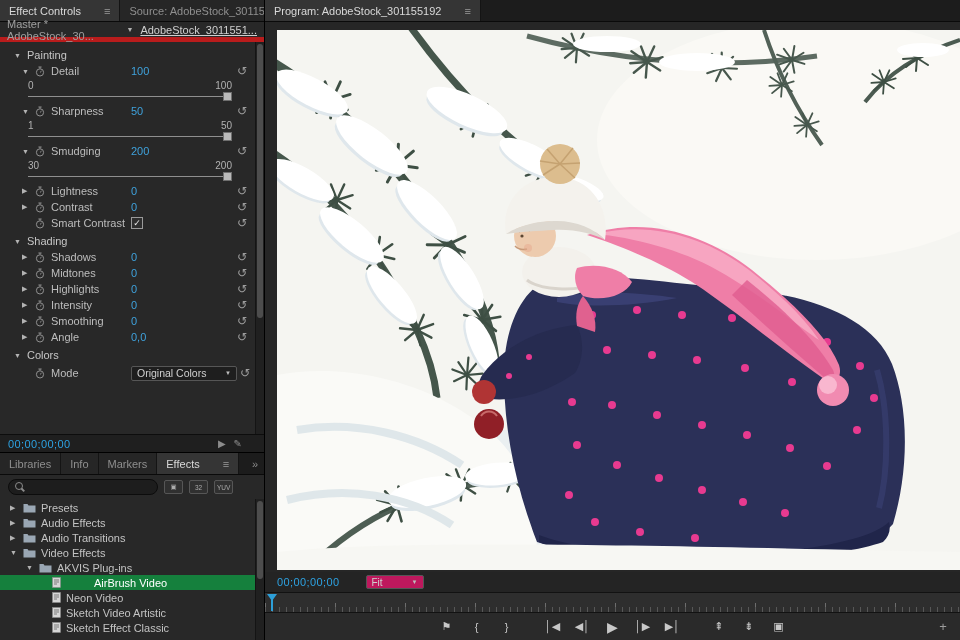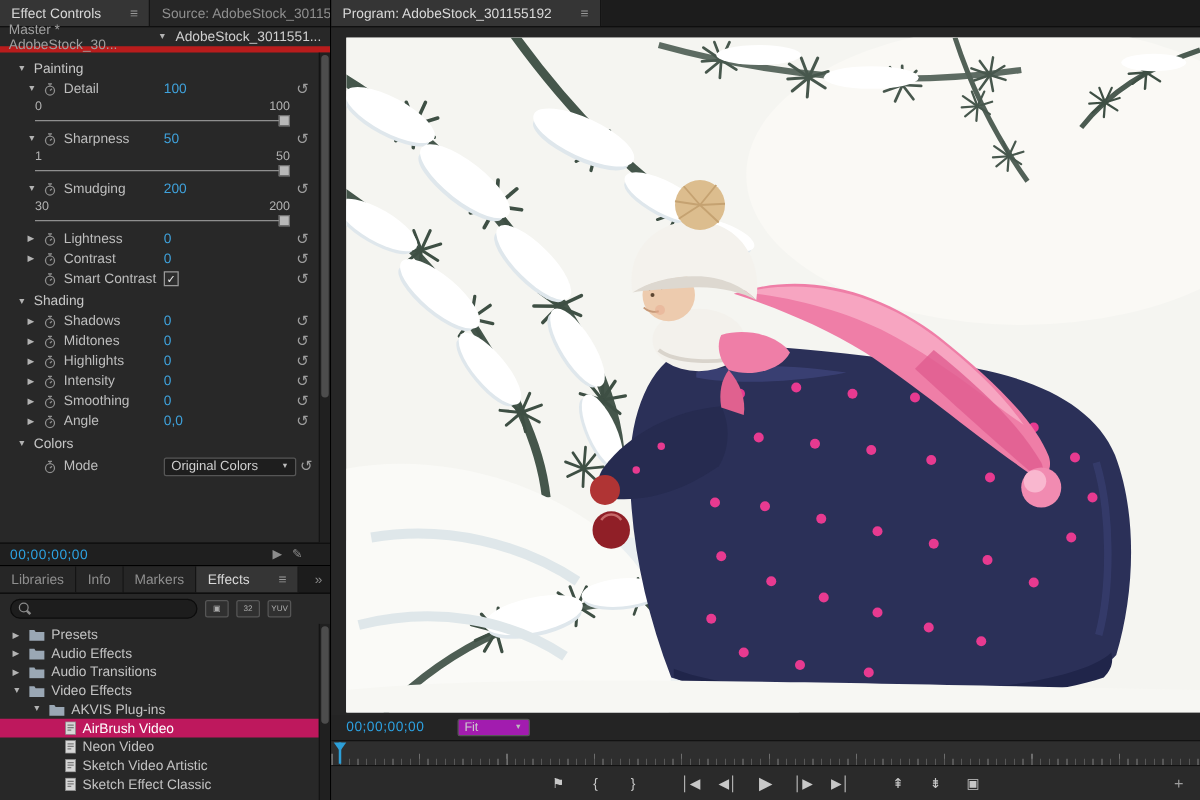--- a/index.html
+++ b/index.html
@@ -20,21 +20,21 @@
   .vthumb { position:absolute; left:1px; width:6px; background:#4d4d4d; border-radius:3px; }
 
   
   .left { width:265px; flex:0 0 265px; display:flex; flex-direction:column; border-right:1px solid #000; }
 
   
   .ec-panel { height:452px; display:flex; flex-direction:column; background:#282828; }
   .ec-header { height:20px; display:flex; align-items:center; gap:7px; padding:0 7px; background:#282828; border-bottom:5px solid #b91c1c; }
   .master { color:#9f9f9f; }
   .tri-sm { font-size:7px; color:#b3b3b3; }
-  .clipname { color:#cfcfcf; }
+  .clipname { color:#cfcfcf;text-decoration:underline; }
   .ec-body { position:relative; flex:1; overflow:hidden; padding:3px 0 0 0; }
   .ec-inner { padding-right:10px; }
   .row { height:16px; display:flex; align-items:center; padding:0 4px 0 14px; }
   .row.group { margin-top:2px; }
   .row.param { padding-left:22px; }
   .glabel { color:#c6c6c6; }
   .sw { width:16px; flex:0 0 16px; display:flex; align-items:center; }
   .plabel { width:80px; flex:0 0 80px; color:#bdbdbd; overflow:hidden; }
   .pvalue { flex:1; color:#3fa2dc; }
   .subrow-minmax { display:flex; justify-content:space-between; height:12px; padding:0 22px 0 28px; font-size:10px; color:#b2b2b2; align-items:center; }
@@ -55,30 +55,30 @@
   .searchbox input { flex:1; background:transparent; border:none; outline:none; color:#ddd; font-size:10px; min-width:0; }
   .search-icon { position:relative; width:11px; height:11px; flex:0 0 11px; }
   .search-icon::before { content:""; position:absolute; width:6px; height:6px; border:1.5px solid #8b8b8b; border-radius:50%; left:0; top:0; }
   .search-icon::after { content:""; position:absolute; width:4px; height:1.5px; background:#8b8b8b; transform:rotate(45deg); left:6px; top:7.5px; }
   .badge { min-width:19px; height:14px; padding:0 2px; border:1px solid #565656; border-radius:2px; background:#303030; display:flex; align-items:center; justify-content:center; font-size:6.5px; color:#ababab; }
   .fx-tree { position:relative; flex:1; overflow:hidden; padding-top:1px; }
   .trow { height:15px; display:flex; align-items:center; padding-right:12px; color:#c3c3c3; }
   .trow.d1 { padding-left:10px; }
   .trow.d2 { padding-left:26px; }
   .trow.d3 { padding-left:52px; }
-  .trow.selected { background:#be185d; color:#ffffff; }
+  .trow.selected { background:#15803d; color:#ffffff;gap:28px; }
   .ticon { display:flex; align-items:center; margin-right:5px; }
 
   
   .right { flex:1; display:flex; flex-direction:column; background:#262626; }
   .viewer { position:relative; height:550px; background:#262626; }
   .canvas { position:absolute; left:12px; top:8px; width:683px; height:540px; background:#f5f5f1; overflow:hidden; }
   .canvas svg { display:block; }
   .prog-tcrow { height:20px; display:flex; align-items:center; gap:26px; padding:0 12px; background:#242424; }
-  .fit-select { min-width:58px; height:14px; background:#a21caf; border:1px solid #565656; border-radius:2px; display:flex; align-items:center; justify-content:space-between; padding:0 5px; color:#cfcfcf; font-size:10px; }
+  .fit-select { min-width:58px; height:14px; background:#be185d; border:1px solid #565656; border-radius:2px; display:flex; align-items:center; justify-content:space-between; padding:0 5px; color:#cfcfcf; font-size:10px; }
   .ruler { position:relative; height:21px; background:#2e2e2e; border-top:1px solid #121212; border-bottom:1px solid #121212;
     background-image:repeating-linear-gradient(90deg,#575757 0 1px,transparent 1px 7px),repeating-linear-gradient(90deg,#6d6d6d 0 1px,transparent 1px 70px);
     background-size:100% 5px,100% 9px; background-position:0 100%,0 100%; background-repeat:repeat-x; }
   .playhead { position:absolute; left:2px; top:1px; bottom:0; width:12px; }
   .playhead::before { content:""; position:absolute; top:0; left:0; border-left:5px solid transparent; border-right:5px solid transparent; border-top:7px solid #2d9fd8; }
   .playhead::after { content:""; position:absolute; top:0; bottom:1px; left:4px; width:2px; background:#2d9fd8; }
   .transport { position:relative; flex:1; display:flex; align-items:center; justify-content:center; gap:5px; background:#2a2a2a; padding:0 10px; }
   .tbtn { width:25px; height:20px; display:flex; align-items:center; justify-content:center; color:#c8c8c8; font-size:11px; border-radius:2px; cursor:default; }
   .tbtn.play { font-size:14px; }
   .tbtn.grp { margin-left:16px; }

